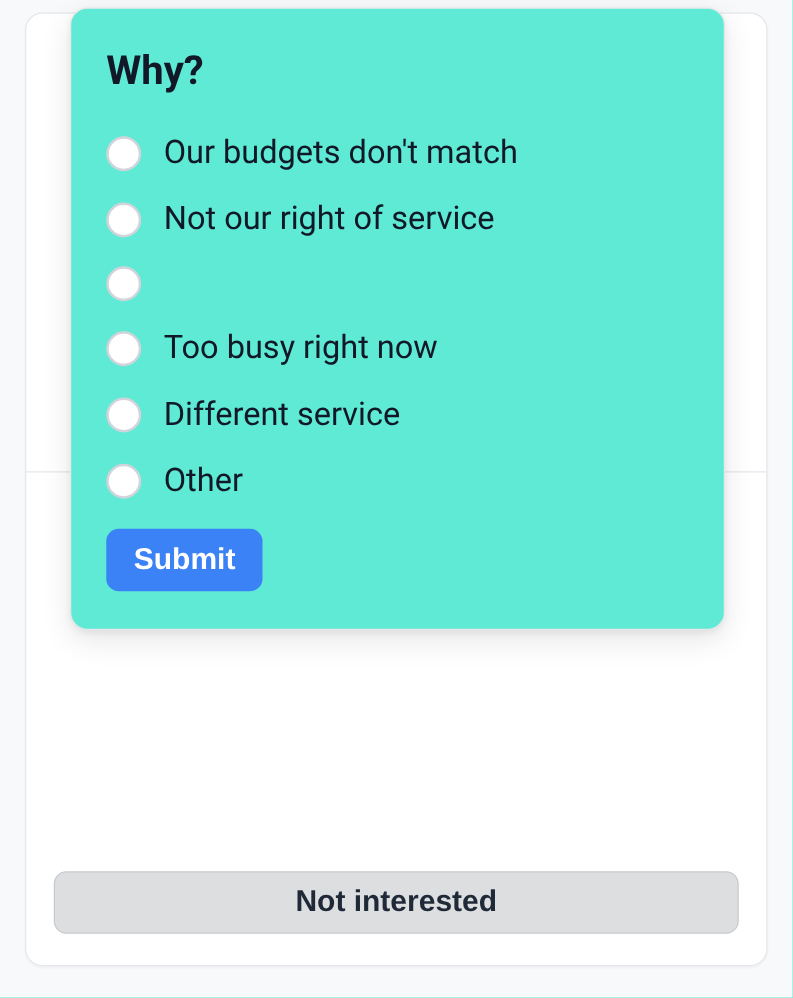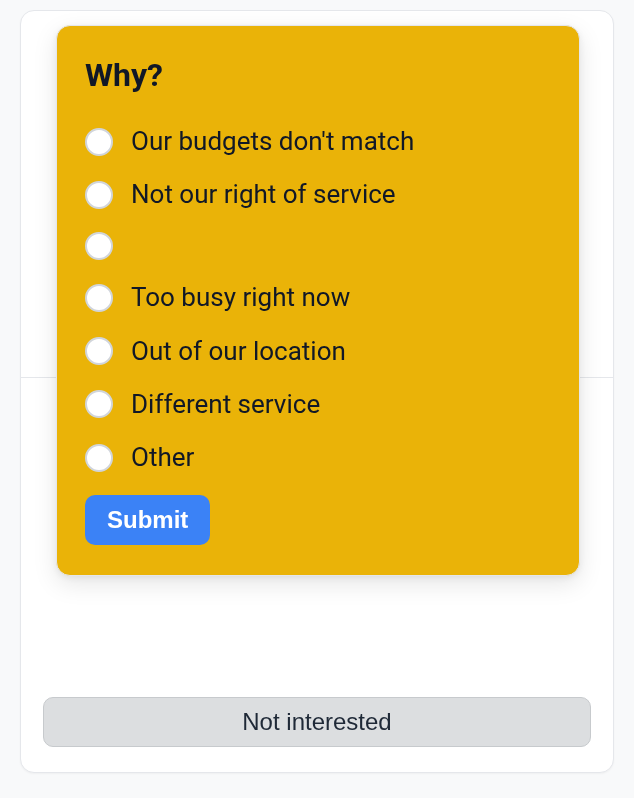--- a/index.html
+++ b/index.html
@@ -36,33 +36,33 @@
     .not-interested-btn {
       position: absolute;
       bottom: 25px;
       left: 22px;
       right: 22px;
       height: 50px;
       background: #dcdee0;
       border: 1px solid #c7cacd;
       border-radius: 10px;
       font-size: 24px;
-      font-weight: 400;
+      font-weight: 700;
       color: #1f2937;
       cursor: pointer;
       display: flex;
       align-items: center;
       justify-content: center;
     }
     .popover {
       position: absolute;
-      top: 25px;
+      top: 6px;
       left: 56px;
       width: 524px;
-      background: #eab308;
+      background: #5eead4;
       border: 1px solid #e5e7eb;
       border-radius: 14px;
       box-shadow: 0 8px 24px rgba(0,0,0,0.10), 0 2px 6px rgba(0,0,0,0.06);
       padding: 30px 28px 30px 28px;
     }
     .popover-title {
       font-size: 32px;
       font-weight: 700;
       color: #111827;
       margin-bottom: 32px;
@@ -141,24 +141,20 @@
   </div>
   <div class="option">
     <span class="radio"></span>
   </div>
   <div class="option">
     <span class="radio"></span>
     <span class="option-label">Too busy right now</span>
   </div>
   <div class="option">
     <span class="radio"></span>
-    <span class="option-label">Out of our location</span>
-  </div>
-  <div class="option">
-    <span class="radio"></span>
     <span class="option-label">Different service</span>
   </div>
   <div class="option">
     <span class="radio"></span>
     <span class="option-label">Other</span>
   </div>
 
   <div class="button-row">
     <button class="btn btn-primary">
       <span>Submit</span>

